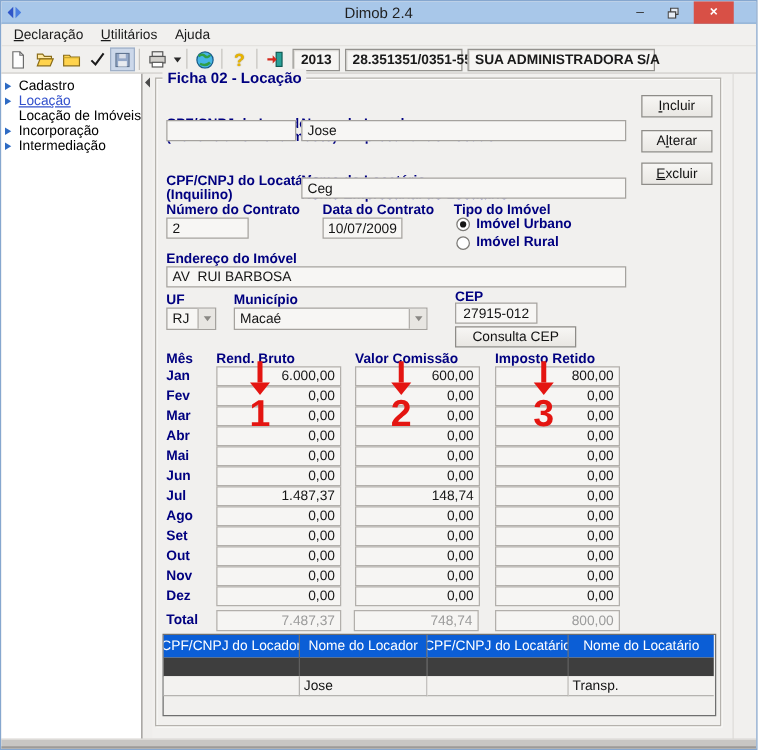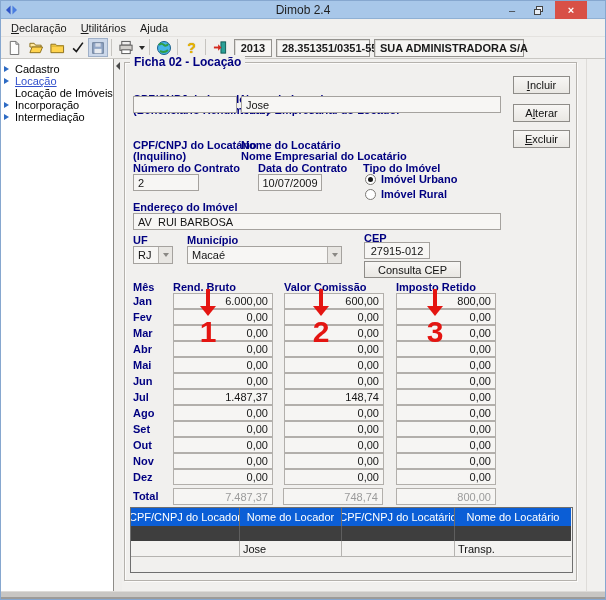--- a/index.html
+++ b/index.html
@@ -308,20 +308,21 @@
       </div>
       <div class="ibox i-nomelocador">Jose</div>
 
       <div class="lbl l-locatario">
         <span>CPF/CNPJ do Locatário</span><span>(Inquilino)</span>
       </div>
 
       <div class="lbl l-nomelocatario">
         <span>Nome do Locatário</span><span>Nome Empresarial do Locatário</span>
       </div>
+      <div class="ibox i-nomelocatario">Ceg</div>
 
       <div class="pbtn b-incluir"><u>I</u>ncluir</div>
       <div class="pbtn b-alterar">A<u>l</u>terar</div>
       <div class="pbtn b-excluir"><u>E</u>xcluir</div>
 
       <div class="lbl l-numero">Número do Contrato</div>
       <div class="ibox i-numero">2</div>
 
       <div class="lbl l-data">Data do Contrato</div>
       <div class="ibox center i-data">10/07/2009</div>

